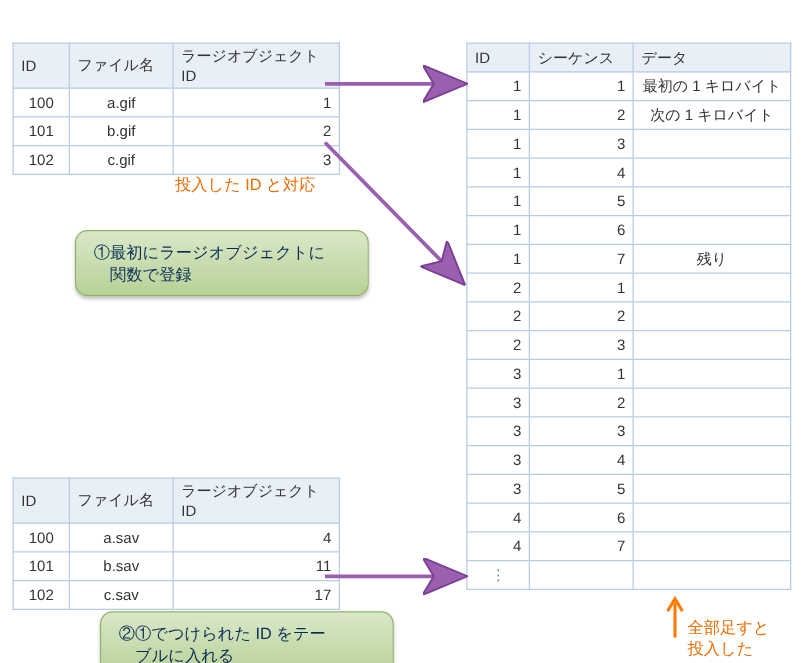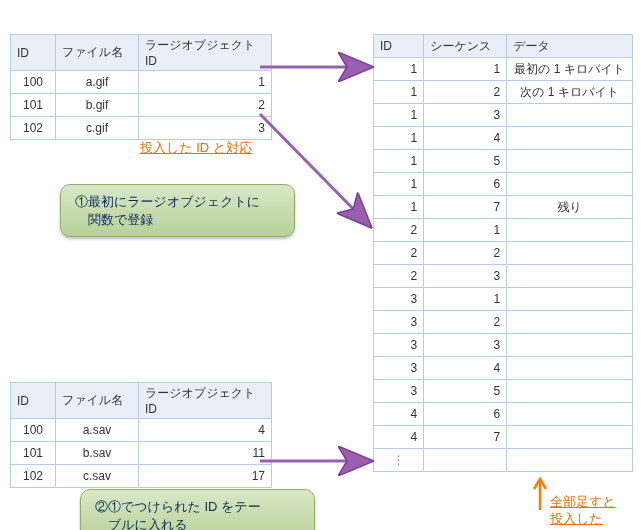--- a/index.html
+++ b/index.html
@@ -227,33 +227,33 @@
       <td class="num c3">11</td>
     </tr>
     <tr>
       <td class="text c1">102</td>
       <td class="text c2">c.sav</td>
       <td class="num c3">17</td>
     </tr>
   </tbody>
     </table>
 
-  <div class="anno-orange" style="left:130px; top:105px;text-decoration:underline;">投入した ID と対応</div>
+  <div class="anno-orange" style="left:130px; top:105px;">投入した ID と対応</div>
 
   <div class="callout" style="left:70px; top:455px; width:205px;">
     <span>②①でつけられた ID をテー</span><br>
     <span>　ブルに入れる</span>
   </div>
 
   <div class="callout" style="left:50px; top:150px; width:205px;">
     <span>①最初にラージオブジェクトに</span><br>
     <span>　関数で登録</span>
   </div>
 
-  <div class="anno-orange" style="left:540px; top:460px; line-height:1.3;text-decoration:underline;">
+  <div class="anno-orange" style="left:540px; top:460px; line-height:1.3;">
     <span>全部足すと</span><br>
     <span>投入した</span>
   </div>
 
   <svg class="arrow" width="623" height="510" style="left:0;top:0;">
     <defs>
       <marker id="ahPurple" markerWidth="12" markerHeight="10" refX="10" refY="5" orient="auto">
         <path d="M0,0 L12,5 L0,10 L3,5 Z" fill="#9b5fb0" stroke="#7a3f92" stroke-width="0.5"></path>
       </marker>
       <marker id="ahOrange" markerWidth="10" markerHeight="10" refX="5" refY="9" orient="auto">

